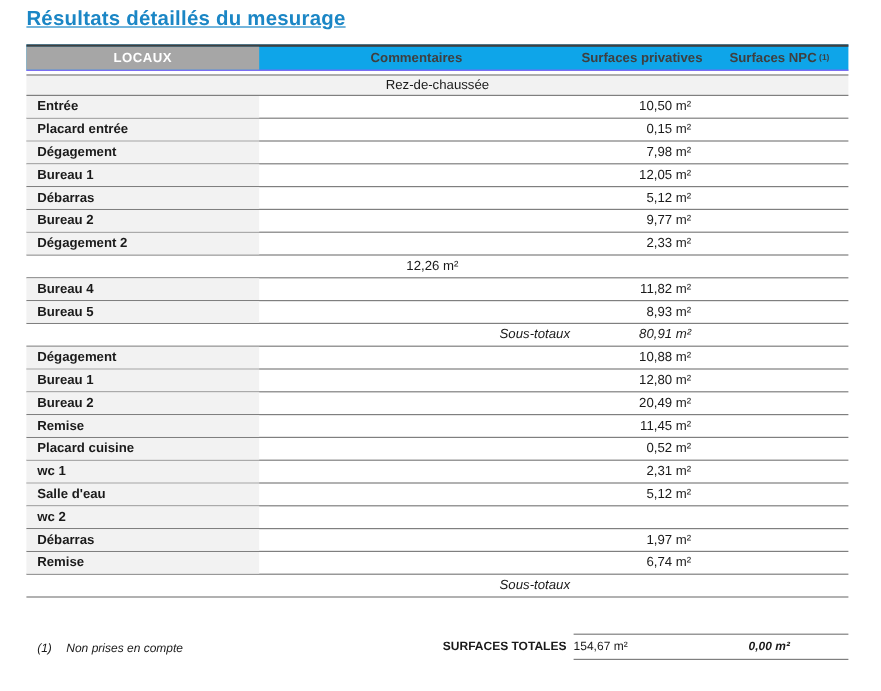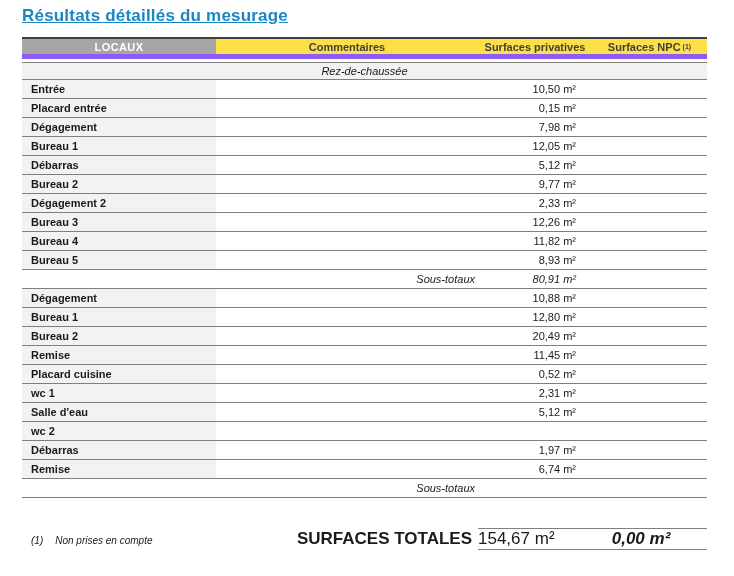--- a/index.html
+++ b/index.html
@@ -11,57 +11,57 @@
     position:absolute; left:22px; top:6px;
     font-size:17px; font-weight:bold; color:#1b86c5;
     text-decoration:underline;
     letter-spacing:0.2px;
   }
 
   .table { position:absolute; left:22px; top:37px; width:685px; font-size:11px; color:#1a1a1a; }
 
   .header-row {
     display:flex; height:22px;
-    background:#fde047;
+    background:#0ea5e9;
     border-top:2px solid #3f3f3f;
-    border-bottom:5px solid #8b5cf6;
+    border-bottom:1px solid #8b5cf6;
     align-items:stretch;
     font-weight:bold; color:#3f3f3f;
   }
   .hcell { display:flex; align-items:center; justify-content:center; }
   .hc-locaux { width:194px; background:#a6a6a6; color:#ffffff; letter-spacing:0.4px; }
   .hc-comment { width:262px; }
   .hc-priv { width:114px; }
   .hc-npc { width:115px; }
   .hc-npc sup { font-size:7px; margin-left:2px; }
 
   .section-header {
     height:18px; line-height:16px;
     background:#f2f2f2;
     border-top:1px solid #7f7f7f;
     border-bottom:1px solid #7f7f7f;
-    font-style:italic; text-align:center;
+    text-align:center;
   }
   .section-header.first { margin-top:3px; }
   .section-header.gap-before { margin-top:8px; }
 
   .row { display:flex; height:19px; border-bottom:1px solid #7f7f7f; align-items:stretch; }
   .cell { display:flex; align-items:center; }
   .cell-label { width:194px; background:#f2f2f2; font-weight:bold; padding-left:9px; }
   .cell-comment { width:262px; }
   .cell-priv { width:114px; justify-content:flex-end; padding-right:16px; }
   .cell-npc { width:115px; justify-content:flex-end; padding-right:17px; }
 
   .row.subtotal { font-style:italic; }
   .row.subtotal .cell-label { background:transparent; font-weight:normal; }
   .row.subtotal .cell-comment { justify-content:flex-end; padding-right:3px; }
 
   .totals {
     position:absolute; left:22px; top:528px; width:685px;
-    display:flex; align-items:center; font-size:17px; color:#1a1a1a;
+    display:flex; align-items:center; font-size:10px; color:#1a1a1a;
   }
   .totals-label { width:456px; text-align:right; padding-right:6px; font-weight:bold; }
   .totals-box {
     width:229px; height:22px; display:flex; align-items:center;
     border-top:1px solid #7f7f7f; border-bottom:1px solid #7f7f7f;
   }
   .totals-priv { width:114px; text-align:left; padding-right:16px; font-weight:normal; }
   .totals-npc { width:115px; text-align:center; padding-right:17px; font-weight:bold; font-style:italic; }
 
   .footnote {
@@ -125,21 +125,20 @@
           <div class="cell cell-priv">9,77 m²</div>
           <div class="cell cell-npc"></div>
         </div>
         <div class="row">
           <div class="cell cell-label">Dégagement 2</div>
           <div class="cell cell-comment"></div>
           <div class="cell cell-priv">2,33 m²</div>
           <div class="cell cell-npc"></div>
         </div>
         <div class="row">
-          <div class="cell cell-label">Bureau 3</div>
           <div class="cell cell-comment"></div>
           <div class="cell cell-priv">12,26 m²</div>
           <div class="cell cell-npc"></div>
         </div>
         <div class="row">
           <div class="cell cell-label">Bureau 4</div>
           <div class="cell cell-comment"></div>
           <div class="cell cell-priv">11,82 m²</div>
           <div class="cell cell-npc"></div>
         </div>

